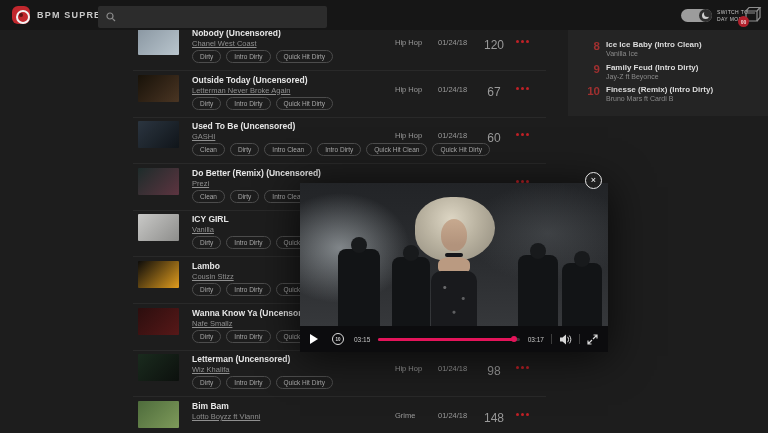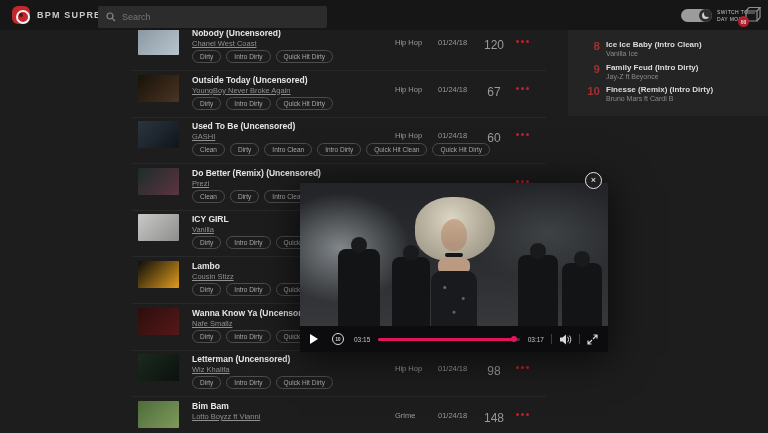--- a/index.html
+++ b/index.html
@@ -116,21 +116,20 @@
 <div id="stage">
 
   <div id="header">
     <div id="logo-badge"></div>
     <div id="brand">BPM SUPREME</div>
     <div id="search-box">
       <svg width="10" height="10" viewBox="0 0 10 10">
         <circle cx="4" cy="4" r="3" fill="none" stroke="#8a8a8a" stroke-width="1.2"></circle>
         <line x1="6.3" y1="6.3" x2="9" y2="9" stroke="#8a8a8a" stroke-width="1.2"></line>
       </svg>
-      <input id="search-input" value="" placeholder="Search" style="">
     </div>
     <div id="daymode-toggle">
       <div id="toggle-knob">
         <div class="moon"></div>
       </div>
     </div>
     <div id="daymode-label">
       <div>SWITCH TO</div>
       <div>DAY MODE</div>
     </div>
@@ -160,21 +159,21 @@
         <div class="t-bpm">120</div>
         <div class="t-dots">
           <span></span>
           <span></span>
           <span></span>
         </div>
       </div>
       <div class="track-row" style="top: 46.6px;">
         <div class="thumb" style="background: linear-gradient(135deg, rgb(24, 18, 9) 0%, rgb(74, 53, 35) 100%);"></div>
         <div class="t-title">Outside Today (Uncensored)</div>
-        <div class="t-artist">YoungBoy Never Broke Again</div>
+        <div class="t-artist">Letterman Never Broke Again</div>
         <div class="t-tags">
           <div class="tag-pill">Dirty</div>
           <div class="tag-pill">Intro Dirty</div>
           <div class="tag-pill">Quick Hit Dirty</div>
         </div>
         <div class="t-genre">Hip Hop</div>
         <div class="t-date">01/24/18</div>
         <div class="t-bpm">67</div>
         <div class="t-dots">
           <span></span>

